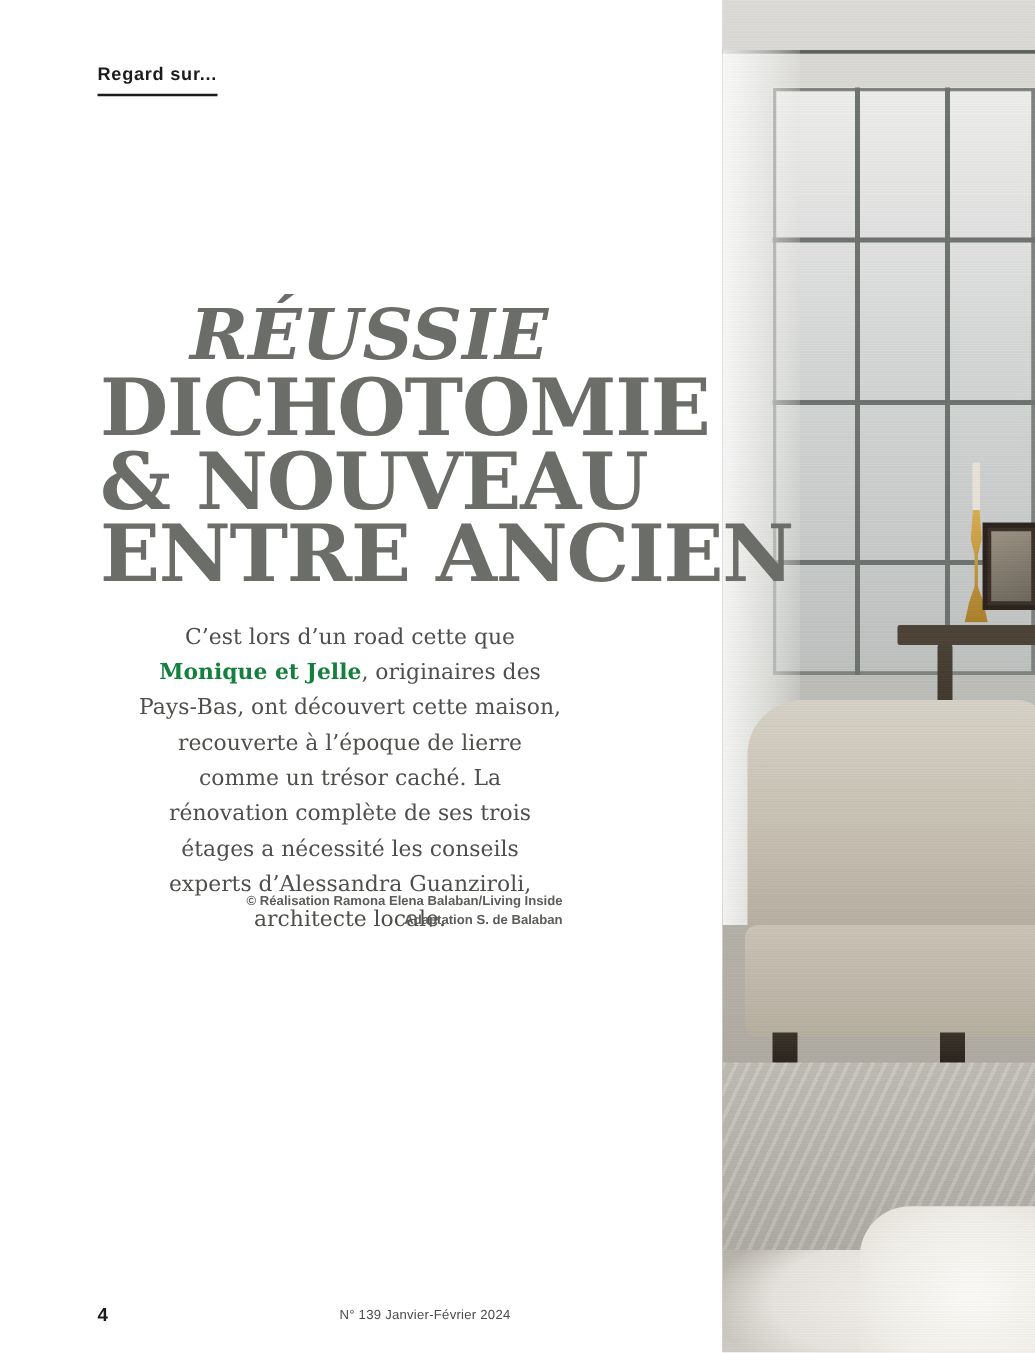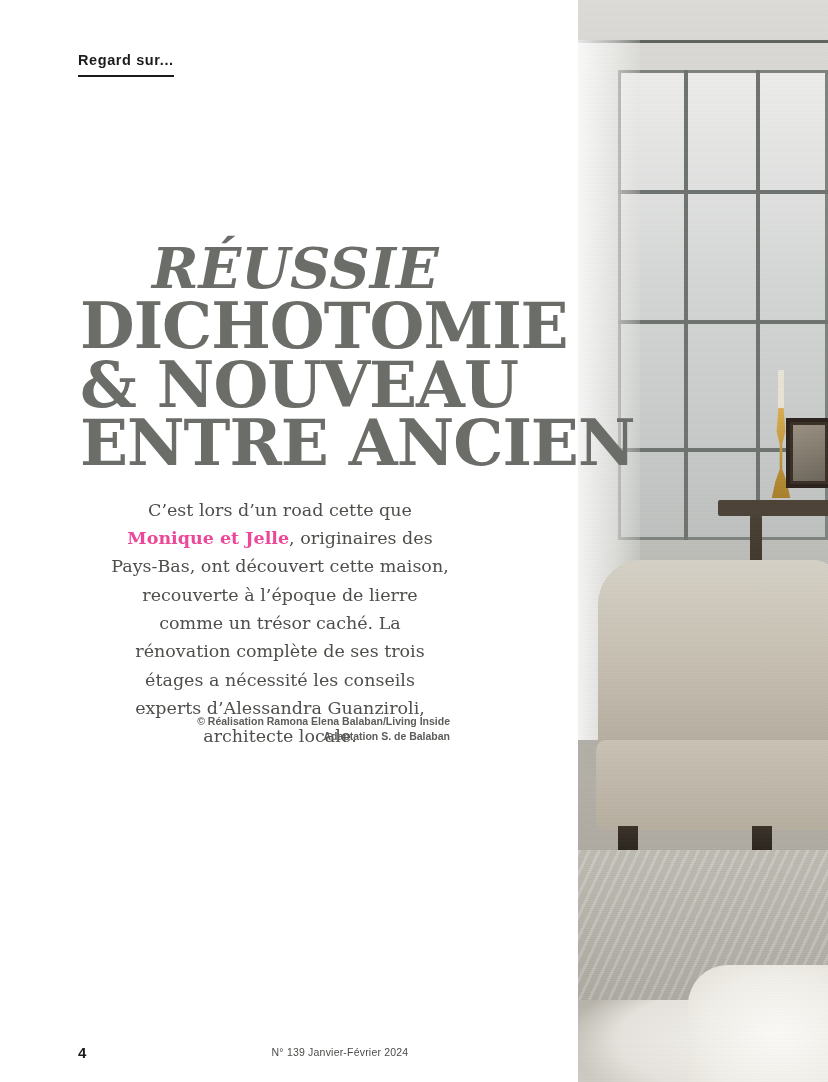--- a/index.html
+++ b/index.html
@@ -226,21 +226,21 @@
     position: absolute;
     left: 110px;
     top: 478px;
     width: 340px;
     text-align: center;
     font-family: "DejaVu Serif", serif;
     font-size: 17.5px;
     line-height: 1.62;
     color: #4d4f4b;
   }
-  .standfirst b { font-weight: bold; color: #ec4899; }
+  .standfirst b { font-weight: bold; color: #15803d; }
 
   .credit {
     position: absolute;
     left: 110px;
     top: 714px;
     width: 340px;
     text-align: right;
     font-family: "Liberation Sans", sans-serif;
     font-size: 10.5px;
     line-height: 1.45;

